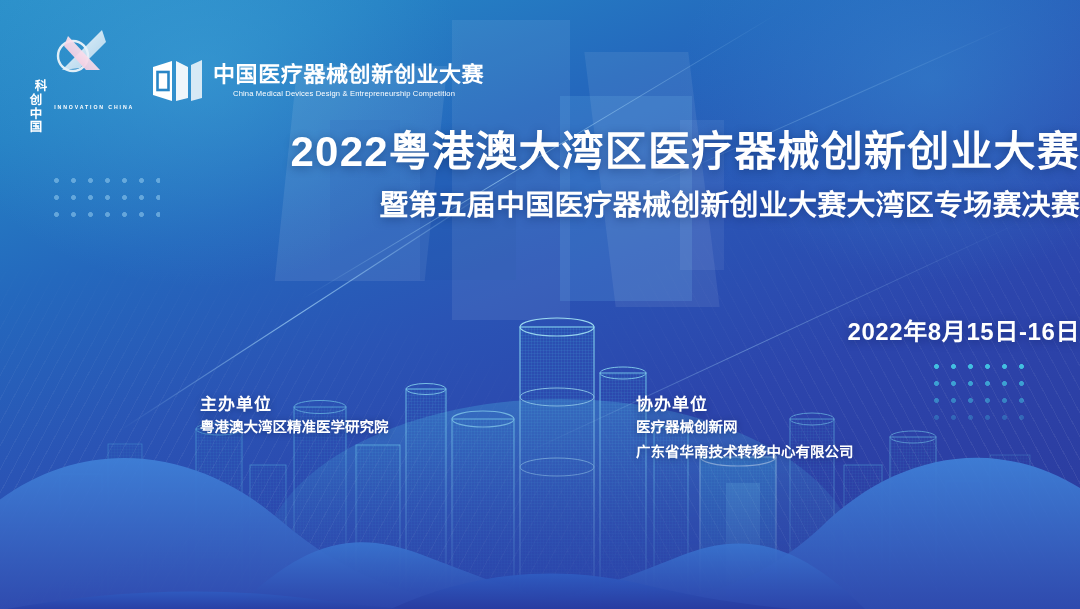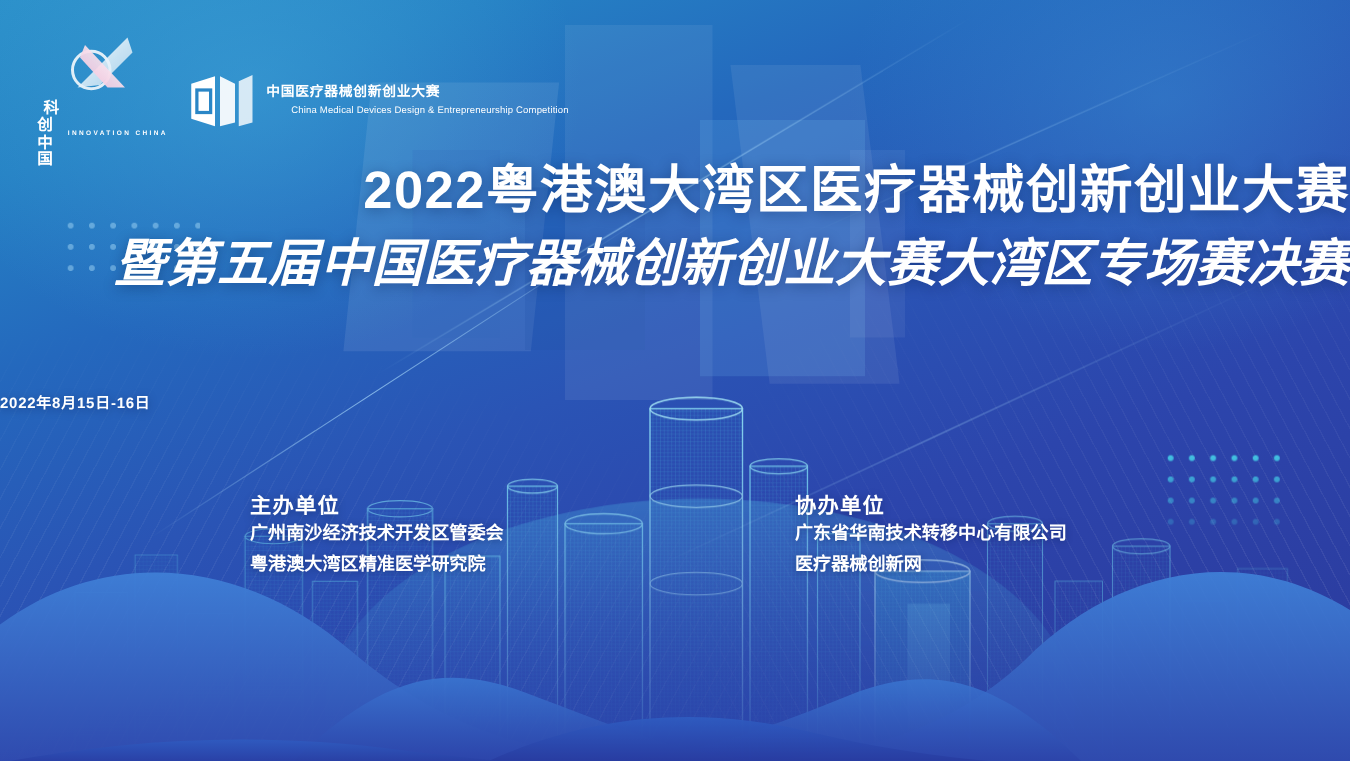--- a/index.html
+++ b/index.html
@@ -120,40 +120,40 @@
   }
   .logo-ic-en {
     font-size: 5.2px; font-weight: 700; color: #ffffff; letter-spacing: 1.9px;
     text-indent: 1.9px; line-height: 1.4; white-space: nowrap;
   }
 
   .logo-cmd { display: flex; align-items: center; gap: 9px; }
   .logo-cmd-mark { width: 54px; height: 46px; flex: none; }
   .logo-cmd-text { display: flex; flex-direction: column; }
   .logo-cmd-cn {
-    font-size: 11px; font-weight: 700; color: #ffffff; letter-spacing: 0.6px;
+    font-size: 22px; font-weight: 700; color: #ffffff; letter-spacing: 0.6px;
     line-height: 1.15; white-space: nowrap;
   }
   .logo-cmd-en {
     font-size: 7.6px; font-weight: 400; color: #ffffff; letter-spacing: 0.15px;
     line-height: 1.3; margin-top: 2px; white-space: nowrap; margin-left: 20px;
   }
 
   
   .headline { position: absolute; left: 0; top: 128px; width: 1080px; text-align: right; }
   .headline .l1, .headline .l2 {
     color: #ffffff; font-weight: 700; white-space: nowrap;
     text-shadow: 0 2px 10px rgba(8,30,80,0.40);
   }
   .headline .l1 { font-size: 42px; letter-spacing: 1.2px; line-height: 1.12; }
-  .headline .l2 { font-size: 41px; letter-spacing: 0.2px; line-height: 1.12; margin-top: 14px; font-style: italic; }
+  .headline .l2 { font-size: 29px; letter-spacing: 0.2px; line-height: 1.12; margin-top: 14px; }
 
   .date {
-    position: absolute; left: 0; top: 312px; width: 1080px; text-align: left;
-    color: #ffffff; font-size: 12px; font-weight: 700; letter-spacing: 0.6px;
+    position: absolute; left: 0; top: 312px; width: 1080px; text-align: right;
+    color: #ffffff; font-size: 24px; font-weight: 700; letter-spacing: 0.6px;
     text-shadow: 0 2px 8px rgba(8,30,80,0.40);
   }
 
   
   .org { position: absolute; color: #ffffff; }
   .org.host  { left: 200px; top: 390px; }
   .org.coop  { left: 636px; top: 390px; }
   .org-title {
     font-size: 17px; font-weight: 700; letter-spacing: 1px; 
     text-shadow: 0 2px 7px rgba(8,30,80,0.45);
@@ -330,23 +330,22 @@
 
   <div class="headline">
     <div class="l1">2022粤港澳大湾区医疗器械创新创业大赛</div>
     <div class="l2">暨第五届中国医疗器械创新创业大赛大湾区专场赛决赛</div>
   </div>
 
   <div class="date">2022年8月15日-16日</div>
 
   <div class="org host">
     <div class="org-title">主办单位</div>
-    <div class="org-item">广州南沙经济技术开发区管委会</div>
     <div class="org-item">粤港澳大湾区精准医学研究院</div>
   </div>
 
   <div class="org coop">
     <div class="org-title">协办单位</div>
+    <div class="org-item">医疗器械创新网</div>
     <div class="org-item">广东省华南技术转移中心有限公司</div>
-    <div class="org-item">医疗器械创新网</div>
   </div>
 
 </div>
 
 </body></html>

